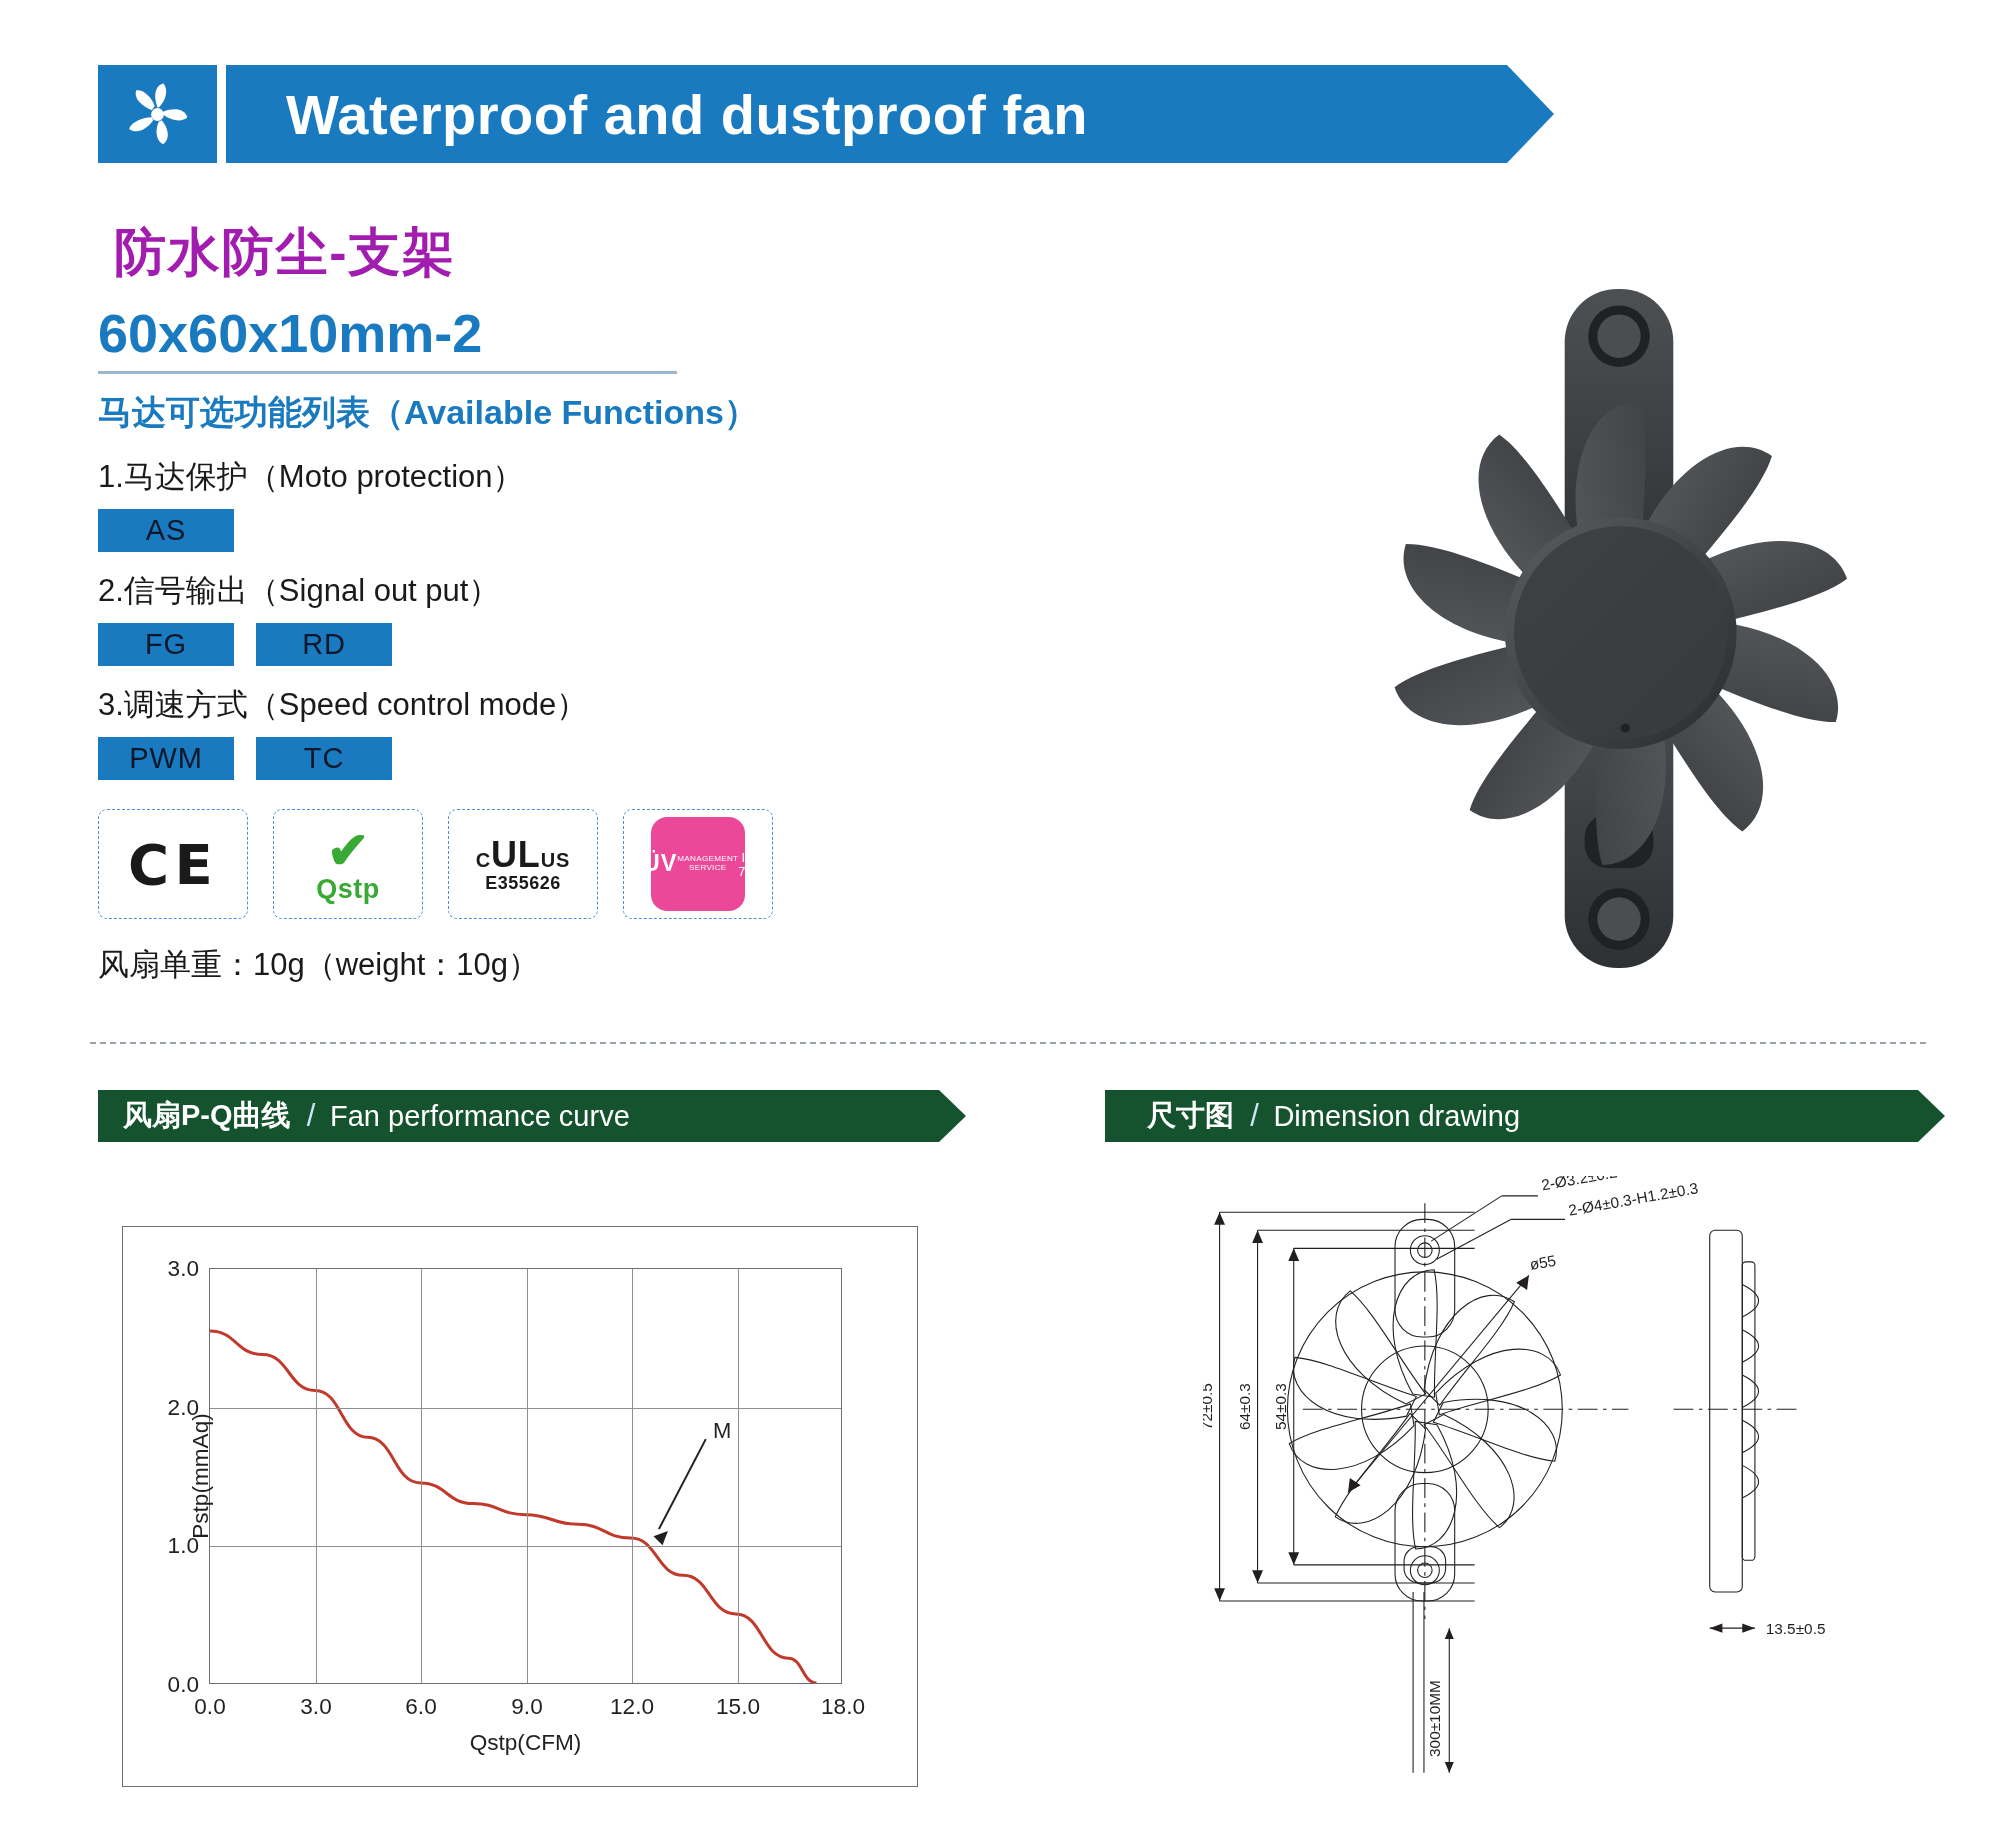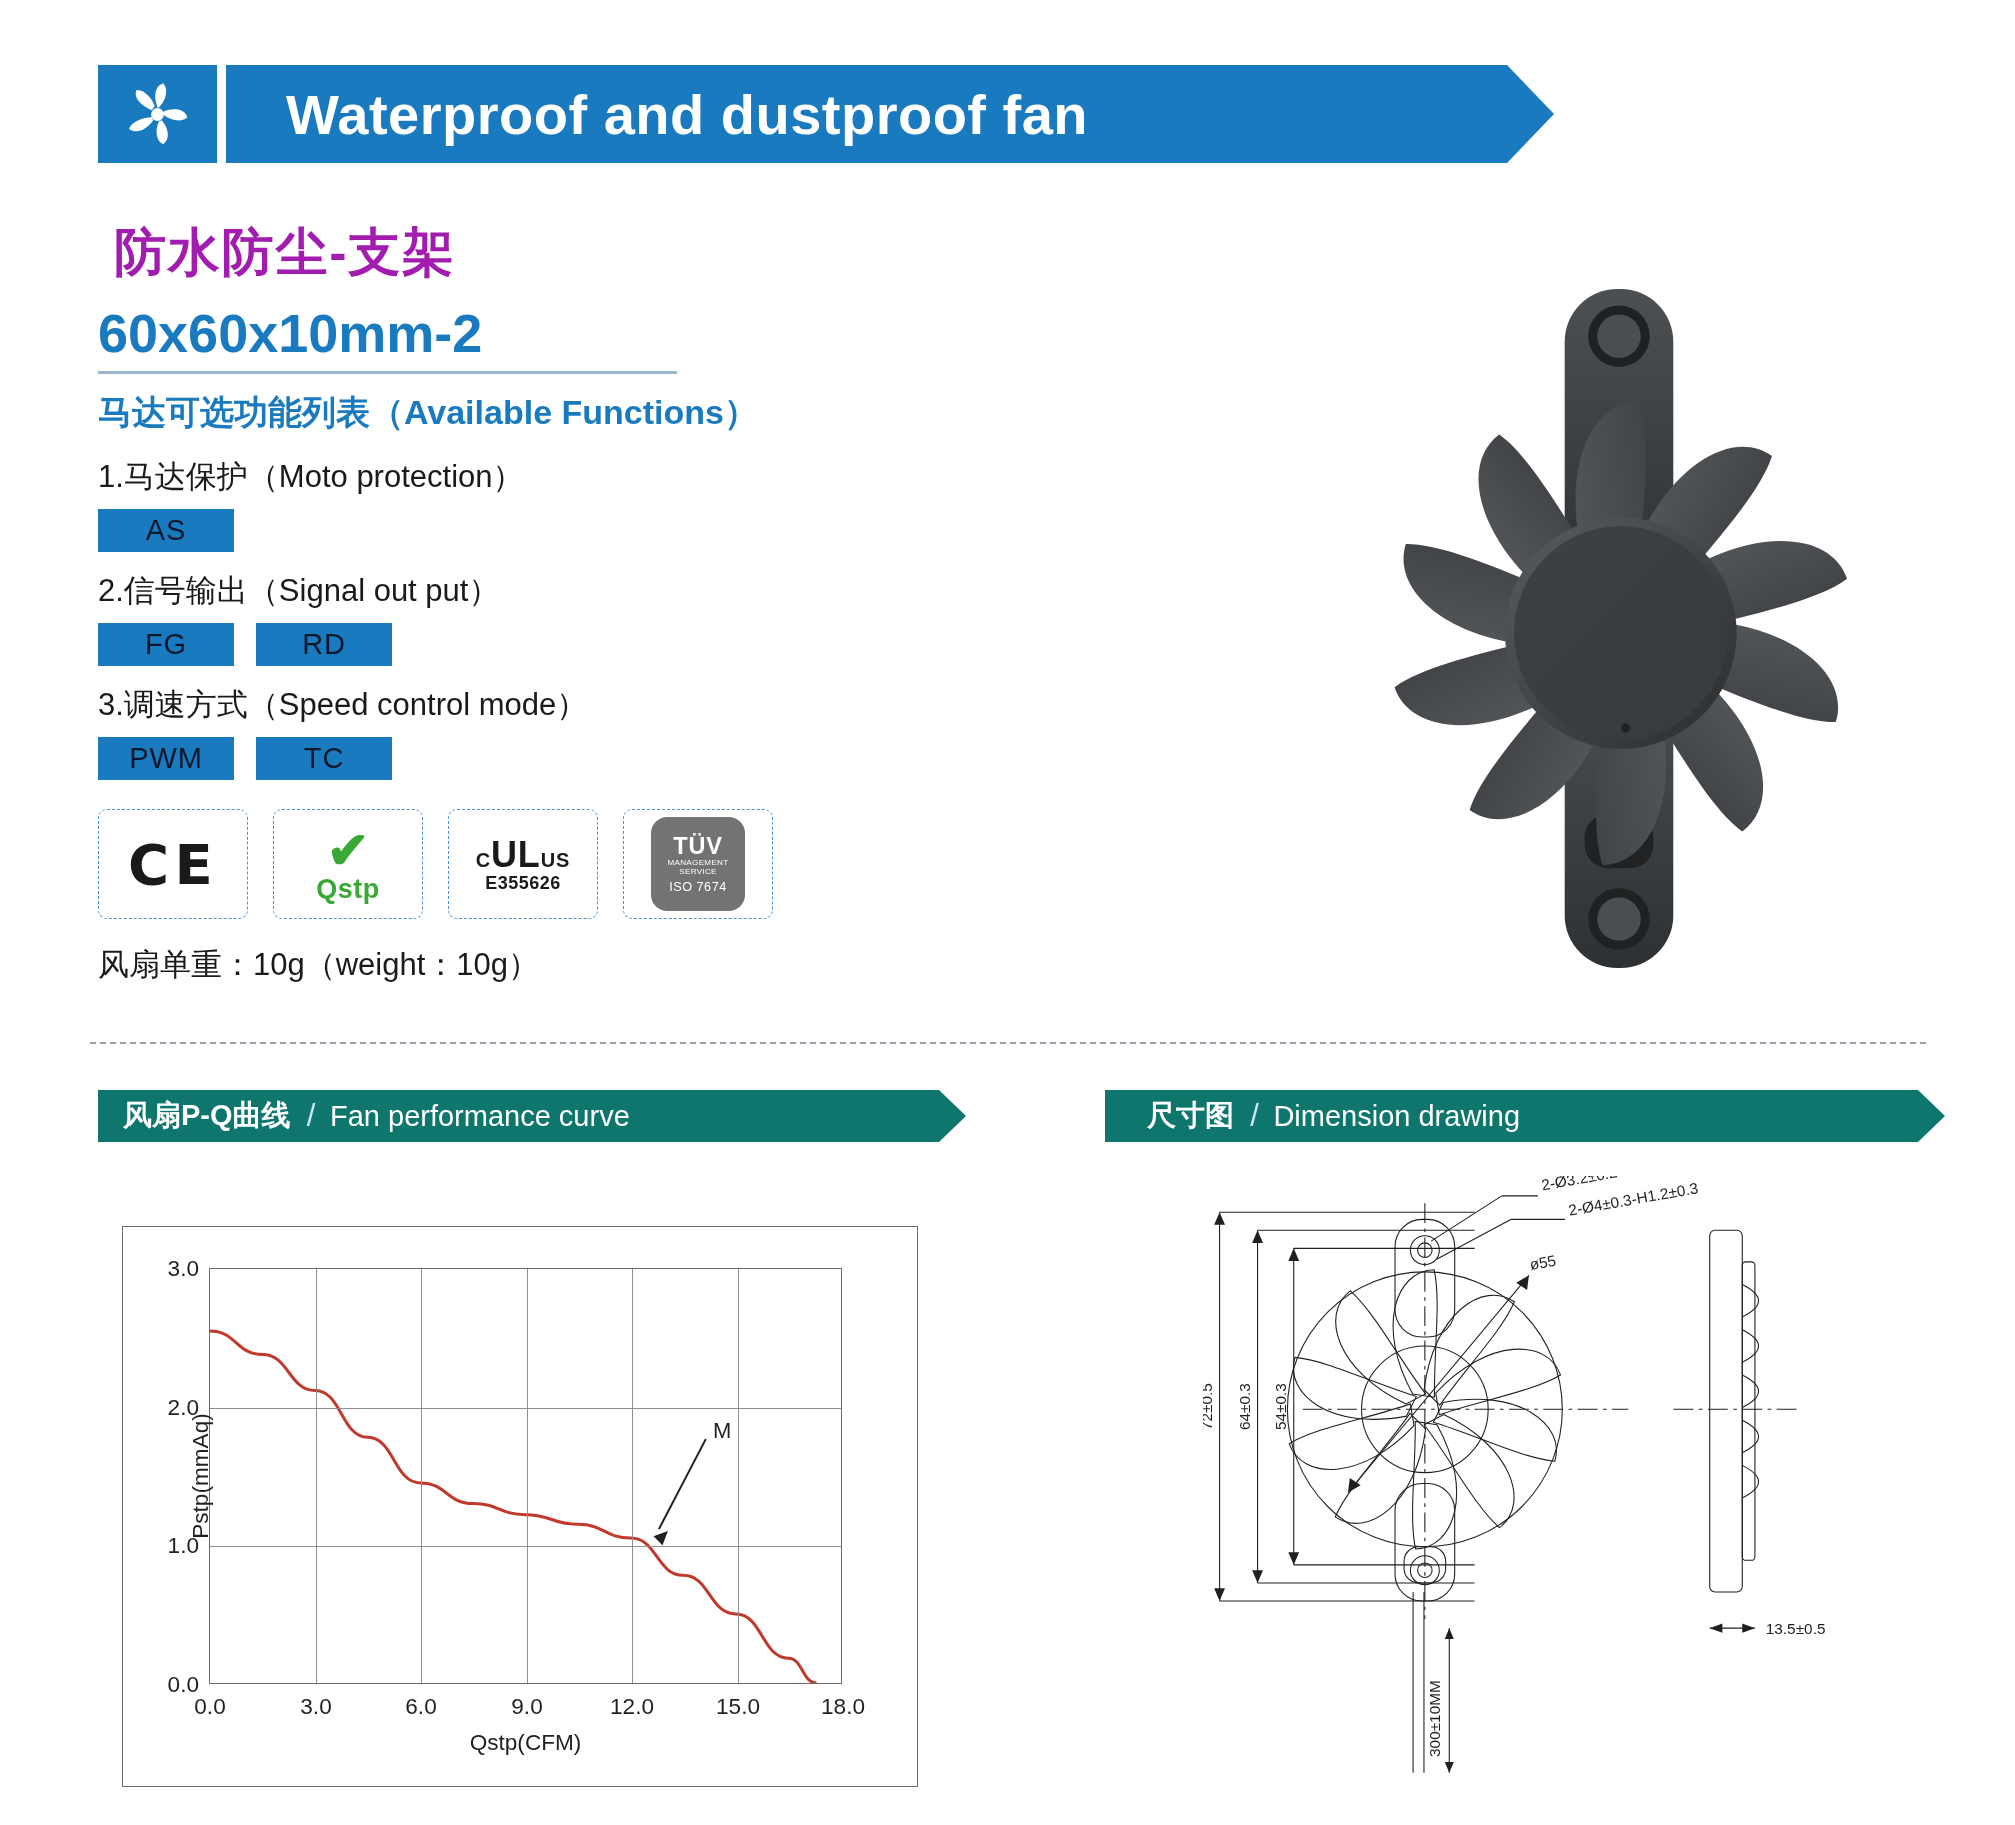--- a/index.html
+++ b/index.html
@@ -165,23 +165,23 @@
   .rohs-check { color: #39a935; font-size: 51px; font-weight: bold; line-height: 1; }
   .rohs-text { color: #39a935; font-size: 27px; font-weight: bold; letter-spacing: 0.5px; }
   .ul-wrap { text-align: center; line-height: 1.05; }
   .ul-line1 { font-size: 36px; font-weight: bold; color: #1a1a1a; letter-spacing: 0.9px; }
   .ul-line1 .small { font-size: 20px; }
   .ul-line2 { font-size: 18px; font-weight: bold; color: #1a1a1a; letter-spacing: 0.5px; }
   .tuv-wrap { text-align: center; }
   .tuv-badge {
     width: 94px; height: 94px;
     border-radius: 16.3px;
-    background: #737373;
+    background: #ec4899;
     color: #ffffff;
-    display: flex; flex-direction: column;
+    display: flex; flex-direction: row;
     align-items: center; justify-content: center;
     line-height: 1.1;
   }
   .tuv-main { font-size: 23.5px; font-weight: bold; letter-spacing: 0.9px; }
   .tuv-sub { font-size: 8.1px; letter-spacing: 0.3px; }
   .tuv-iso { font-size: 12.7px; margin-top: 3.6px; letter-spacing: 0.5px;}
 
   .weight-text {
     font-size: 31px;
     color: #1a1a1a;
@@ -194,21 +194,21 @@
     left: 90px;
     top: 1042px;
     width: 1836px;
     border-top: 2.7px dashed #9aa3ab;
   }
 
   
   .sec-banner {
     position: absolute;
     height: 52px;
-    background: #0f766e;
+    background: #14532d;
     clip-path: polygon(0 0, calc(100% - 27px) 0, 100% 50%, calc(100% - 27px) 100%, 0 100%);
     display: flex;
     align-items: center;
     color: #ffffff;
   }
   .sec-cn {
     font-size: 29px;
     font-weight: bold;
     margin-left: 25px;
     white-space: nowrap;

